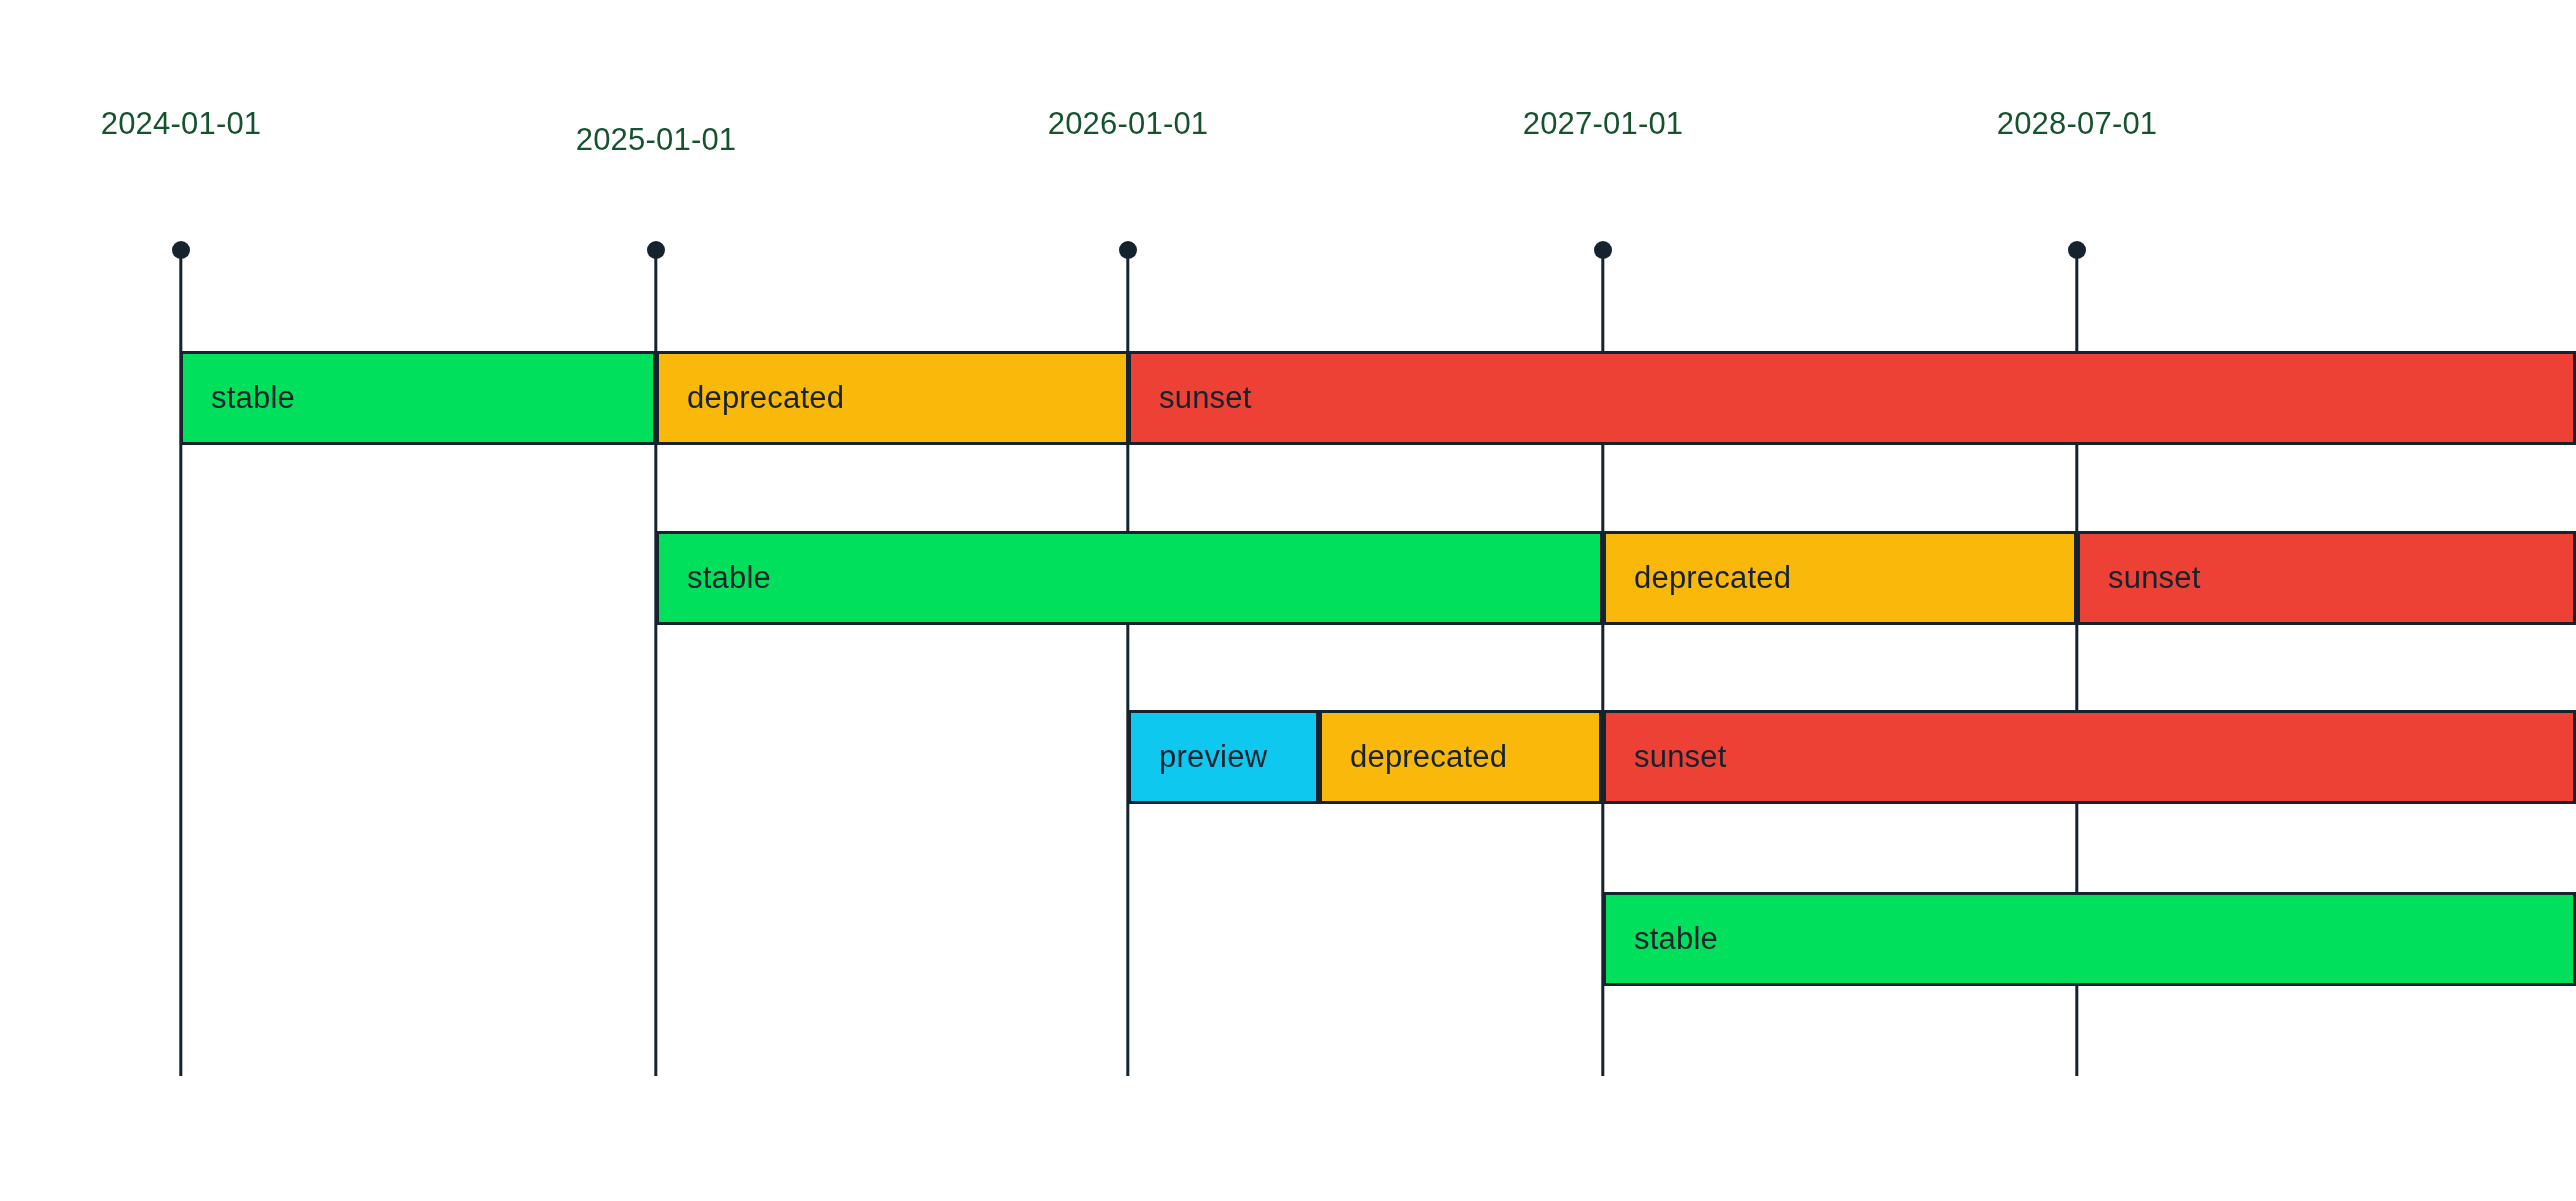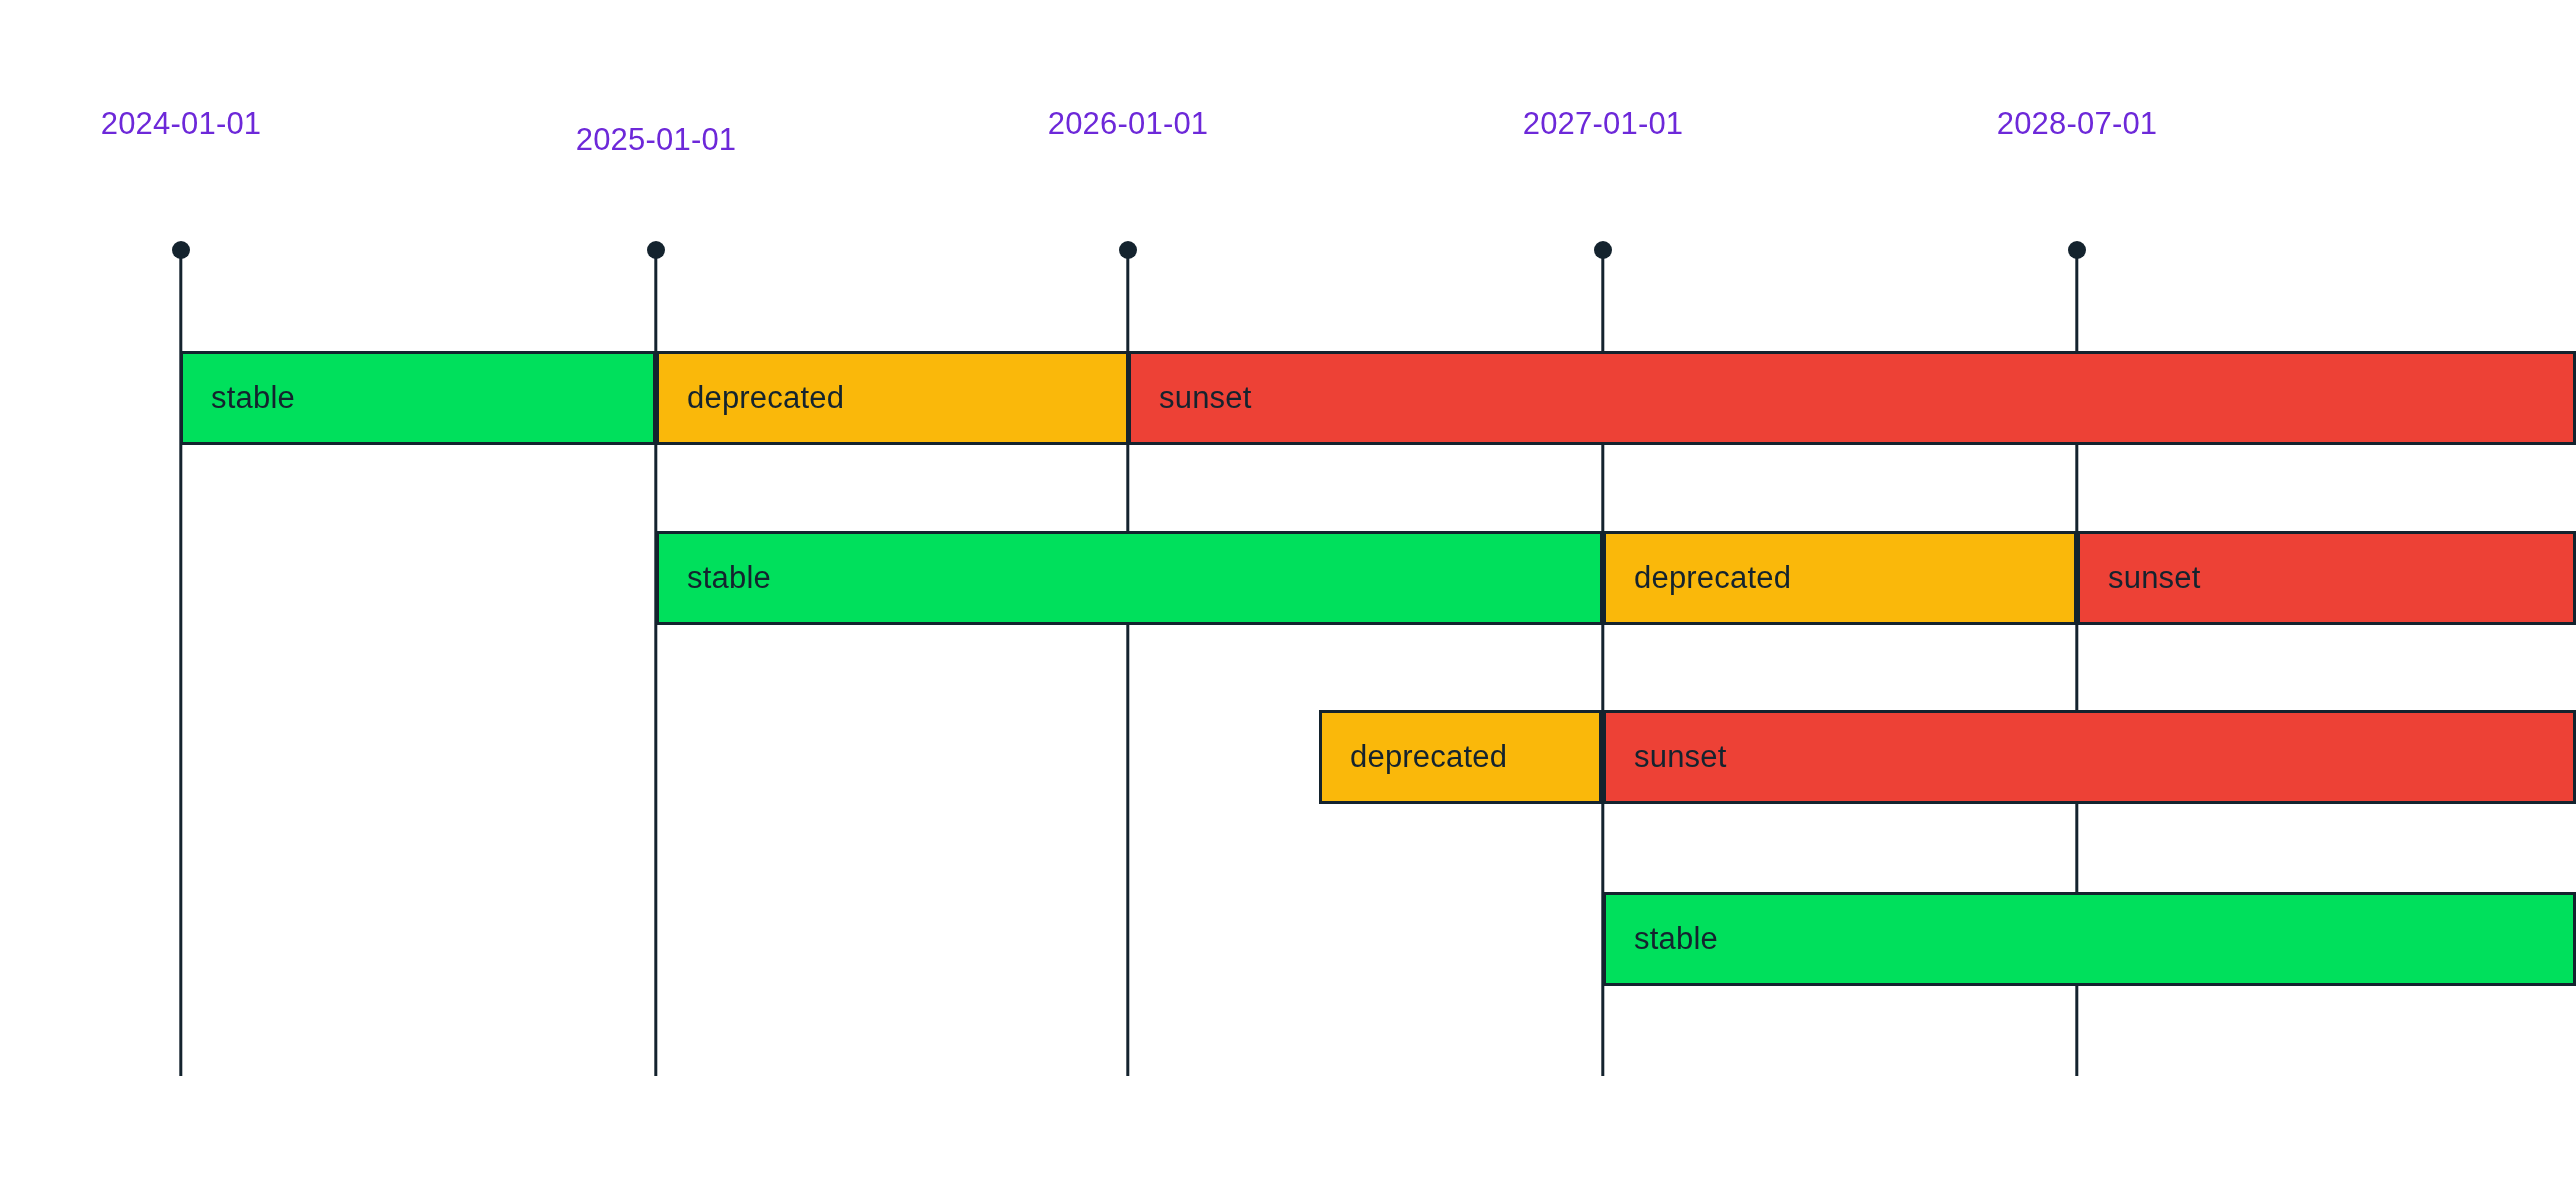--- a/index.html
+++ b/index.html
@@ -14,21 +14,21 @@
   #canvas {
     position: relative;
     width: 2576px;
     height: 1202px;
     background: #ffffff;
     overflow: hidden;
   }
   .axis-label {
     position: absolute;
     font-size: 31px;
-    color: #6d28d9;
+    color: #14532d;
     white-space: nowrap;
     transform: translateX(-50%);
     letter-spacing: 0.2px;
   }
   .gridline {
     position: absolute;
     width: 3.3px;
     background: #14232E;
     transform: translateX(-1.7px);
   }
@@ -101,20 +101,23 @@
           <span class="seg-label" style="color: rgb(20, 35, 46);">stable</span>
         </div>
         <div class="seg" style="left: 1603px; top: 0px; width: 474px; height: 94px; background: rgb(250, 184, 10); border-color: rgb(20, 35, 46);">
           <span class="seg-label" style="color: rgb(20, 35, 46);">deprecated</span>
         </div>
         <div class="seg" style="left: 2077px; top: 0px; width: 499px; height: 94px; background: rgb(237, 65, 54); border-color: rgb(20, 35, 46);">
           <span class="seg-label" style="color: rgb(20, 35, 46);">sunset</span>
         </div>
       </div>
       <div class="bar-row" style="left: 0px; top: 710px; height: 94px; width: 100%;">
+        <div class="seg" style="left: 1128px; top: 0px; width: 191px; height: 94px; background: rgb(15, 200, 240); border-color: rgb(20, 35, 46);">
+          <span class="seg-label" style="color: rgb(20, 35, 46);">preview</span>
+        </div>
         <div class="seg" style="left: 1319px; top: 0px; width: 283px; height: 94px; background: rgb(250, 184, 10); border-color: rgb(20, 35, 46);">
           <span class="seg-label" style="color: rgb(20, 35, 46);">deprecated</span>
         </div>
         <div class="seg" style="left: 1603px; top: 0px; width: 973px; height: 94px; background: rgb(237, 65, 54); border-color: rgb(20, 35, 46);">
           <span class="seg-label" style="color: rgb(20, 35, 46);">sunset</span>
         </div>
       </div>
       <div class="bar-row" style="left: 0px; top: 892px; height: 94px; width: 100%;">
         <div class="seg" style="left: 1603px; top: 0px; width: 973px; height: 94px; background: rgb(0, 224, 92); border-color: rgb(20, 35, 46);">
           <span class="seg-label" style="color: rgb(20, 35, 46);">stable</span>

